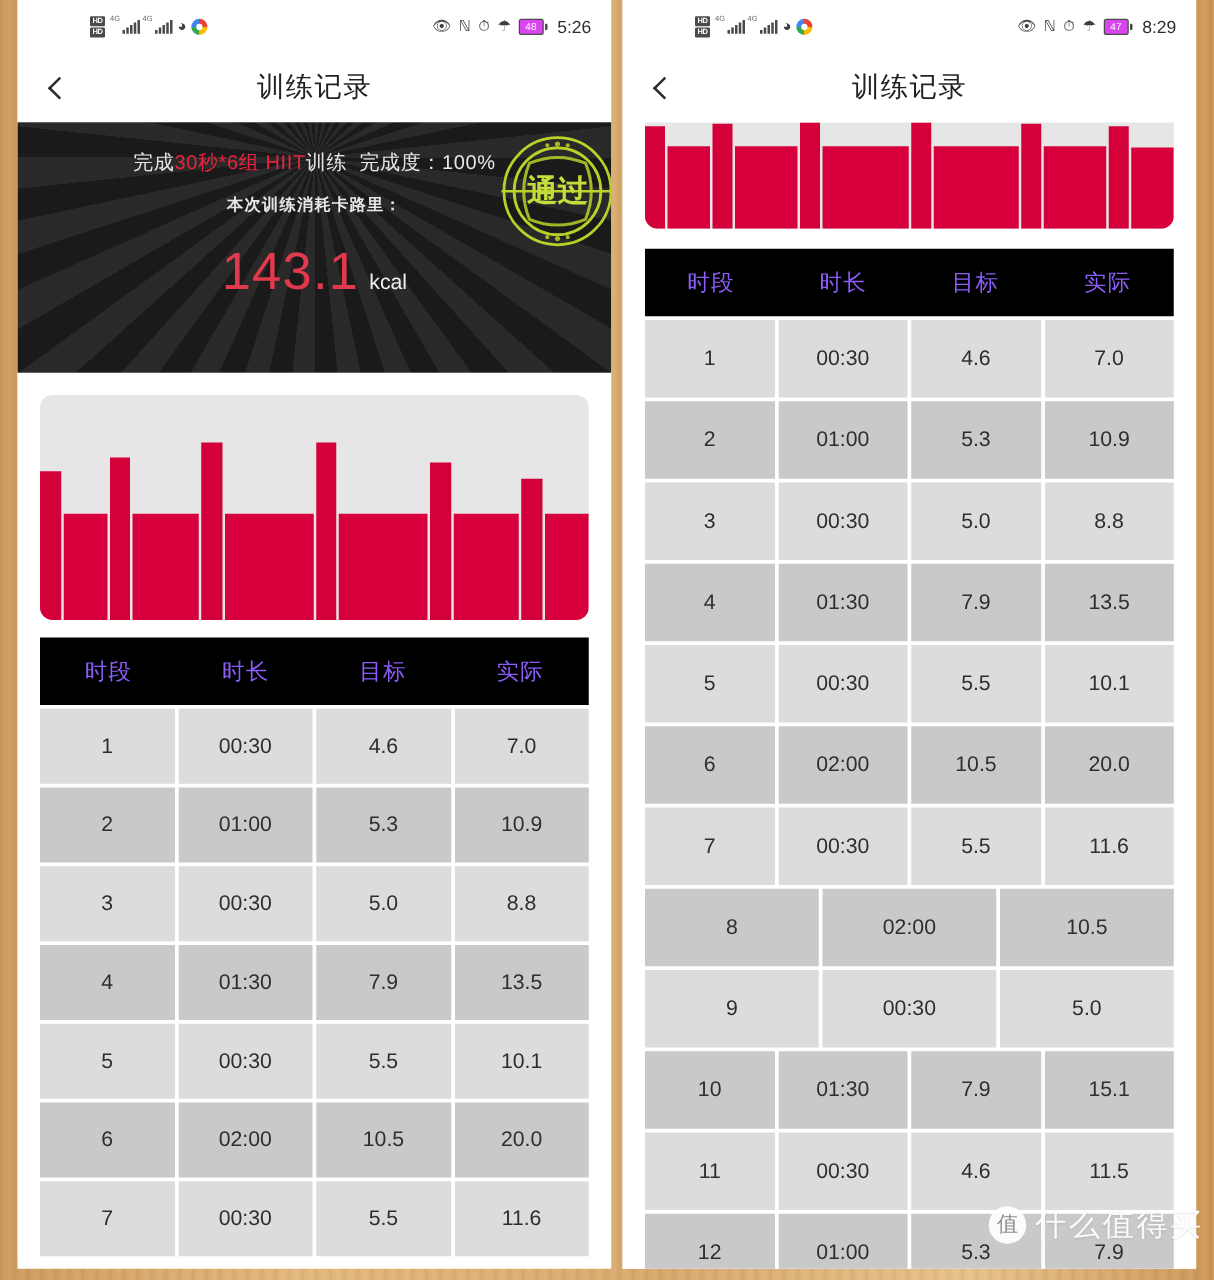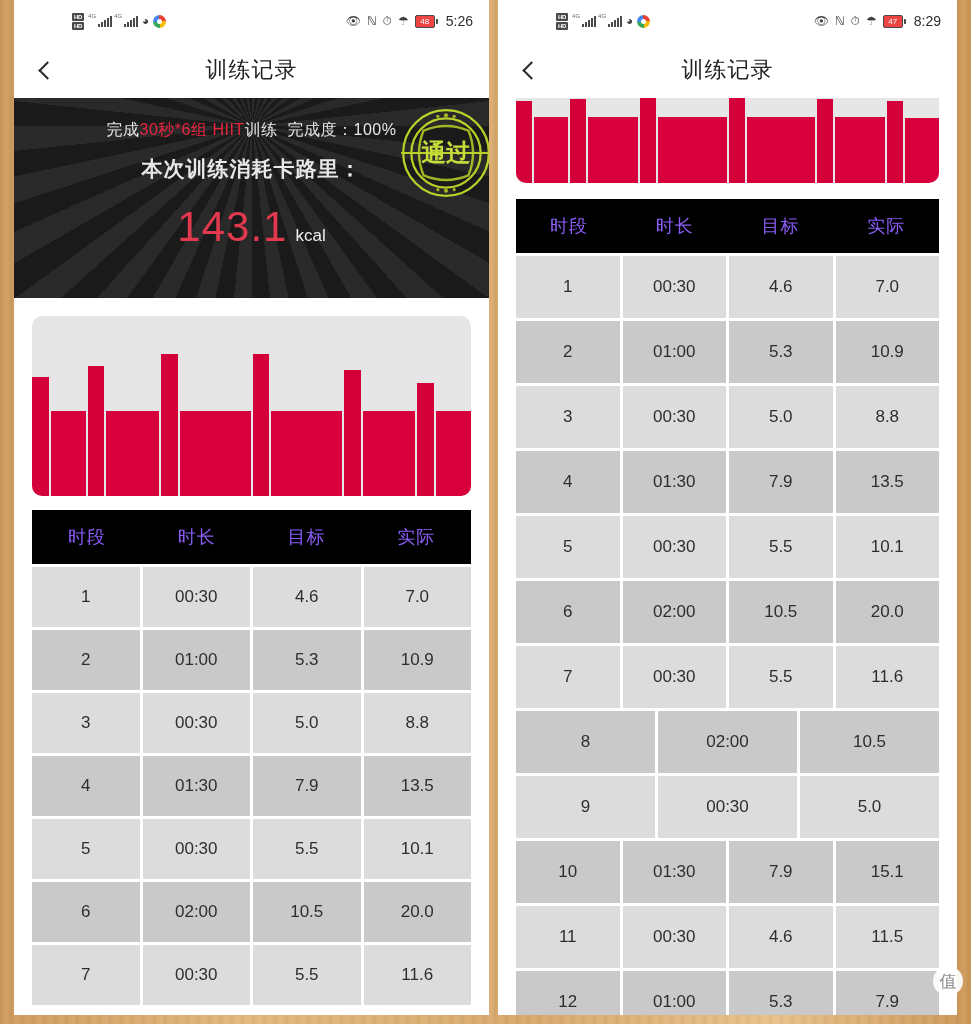--- a/index.html
+++ b/index.html
@@ -107,21 +107,21 @@
   .battery {
     display: inline-flex; align-items: center;
   }
   .battery .body {
     border: 1px solid #4a4a4a;
     border-radius: 2px;
     padding: 0 2px;
     font-size: 8px;
     line-height: 11px;
     color: #fff;
-    background: #ef4444;
+    background: #d946ef;
     min-width: 20px;
     text-align: center;
   }
   .battery .tip {
     width: 2px; height: 5px; background: #4a4a4a;
     border-radius: 0 1px 1px 0; margin-left: 1px;
   }
   .clock { font-size: 14px; color: #2e2e2e; margin-left: 2px; }
 
   
@@ -175,21 +175,21 @@
     text-align: center;
     color: #e8e8e8;
   }
   .hero-line1 {
     font-size: 16px;
     letter-spacing: 0.5px;
     white-space: nowrap;
   }
   .hero-line1 .hl { color: #e8243f; text-align: center; }
   .hero-line2 {
-    font-size: 21px;
+    font-size: 13px;
     margin-top: 14px;
     font-weight: bold;
     letter-spacing: 1px;
   }
   .hero-kcal {
     margin-top: 20px;
     display: flex;
     align-items: baseline;
     justify-content: center;
     gap: 8px;
@@ -597,13 +597,14 @@
           <div>01:00</div>
           <div>5.3</div>
           <div>7.9</div>
         </div>
       </div>
   </div>
 </div>
 
 <div class="watermark">
   <div class="wm-badge">值</div>
+  <div class="wm-text">什么值得买</div>
 </div>
 
 </body></html>

